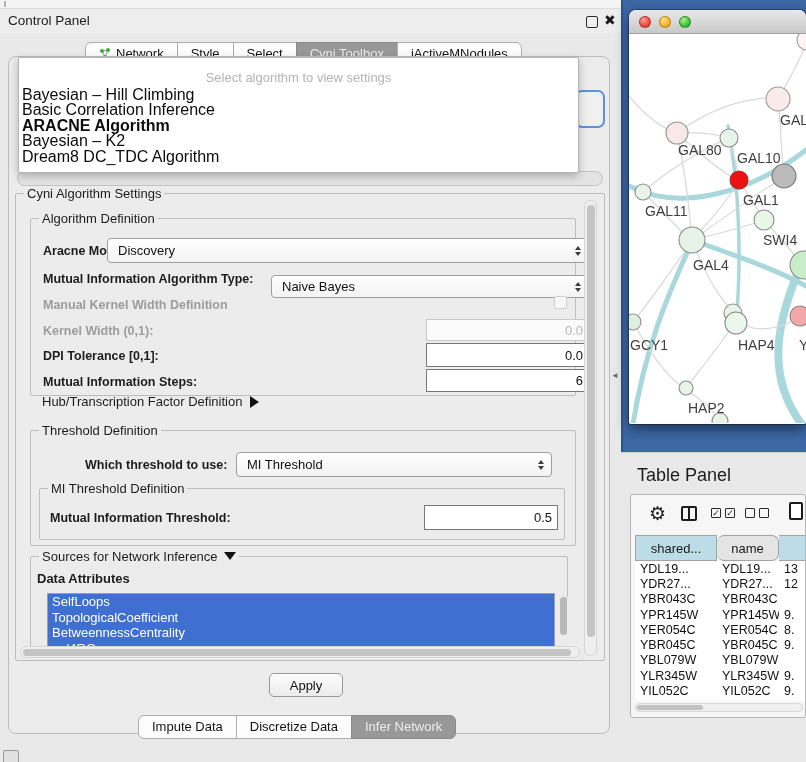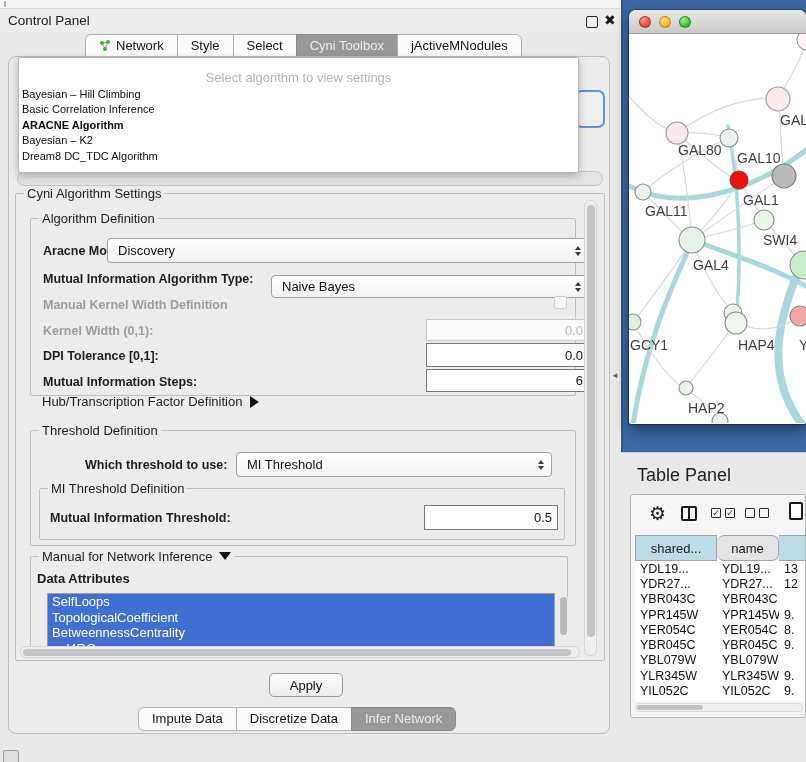--- a/index.html
+++ b/index.html
@@ -8,21 +8,21 @@
   #app{position:absolute;inset:0;width:806px;height:762px;overflow:hidden;}
 
   
   #top-strip{position:absolute;left:0;top:0;width:621px;height:8px;background:#f4f4f4;border-bottom:1px solid #dcdcdc;}
   #top-strip .tick{position:absolute;left:4px;top:1px;width:2px;height:6px;background:#b3b3b3;}
   #panel-titlebar{position:absolute;left:0;top:9px;width:621px;height:24px;background:#ededed;}
   #panel-title{position:absolute;left:8px;top:4px;font-size:13.5px;color:#1c1c1c;}
   #float-icon{position:absolute;left:586px;top:7px;width:10px;height:10px;border:1.6px solid #2b2b2b;border-radius:2px;background:transparent;}
   #close-icon{position:absolute;left:604px;top:3px;font-size:14px;font-weight:bold;color:#1a1a1a;}
 
-  .tabbar{position:absolute;display:flex;}
+  .tabbar{position:absolute;display:flex;margin-top:8px;}
   .tab{height:22px;line-height:22px;padding:0 13px;background:#fcfcfc;border:1px solid #aeaeae;
        margin-left:-1px;font-size:13px;color:#141414;display:flex;align-items:center;gap:5px;white-space:nowrap;}
   #top-tabs{left:86px;top:34px;}
   #top-tabs .tab:first-child{border-radius:6px 0 0 0;}
   #top-tabs .tab:last-child{border-radius:0 6px 0 0;}
   .tab.sel{background:#989898;color:#ececec;border-color:#8a8a8a;}
   #bottom-tabs .tab:first-child{border-radius:6px 0 0 6px;}
   #bottom-tabs .tab:last-child{border-radius:0 6px 6px 0;}
 
   #main-panel{position:absolute;left:8px;top:56px;width:602px;height:678px;background:#ececec;
@@ -67,21 +67,21 @@
   #apply-btn{position:absolute;left:260px;top:616px;width:74px;height:24px;background:linear-gradient(#fdfdfd,#ececec);
              border:1px solid #999;border-radius:5px;font-size:13px;font-family:inherit;color:#111;}
 
   #corner-icon{position:absolute;left:3px;top:750px;width:14px;height:14px;border:1px solid #9a9a9a;background:#e0e0e0;border-radius:2px;}
   #splitter-arrow{position:absolute;left:611px;top:371px;font-size:8px;color:#666;}
 
   
   #dropdown-overlay{position:absolute;left:18px;top:57px;width:561px;height:116px;background:#fff;
                     border:1px solid #b5b5b5;border-radius:2px;box-shadow:0 3px 8px rgba(0,0,0,0.25);z-index:40;box-sizing:border-box;}
   #dd-header{height:18px;line-height:18px;text-align:center;font-size:13px;color:#b3b3b3;margin-top:11px;}
-  .dd-item{height:15.4px;line-height:15.4px;font-size:11px;color:#0c0c0c;padding-left:3px;white-space:nowrap;}
+  .dd-item{height:15.4px;line-height:15.4px;font-size:16px;color:#0c0c0c;padding-left:3px;white-space:nowrap;}
   .dd-item.bold{font-weight:bold;}
 
   
   #blue-backdrop{position:absolute;left:621px;top:0;width:185px;height:452px;background:#3c68a6;border-left:2px solid #30558c;}
   #net-window{position:absolute;left:629px;top:10px;width:177px;height:414px;border-radius:7px 7px 2px 2px;
               box-shadow:0 5px 14px rgba(0,0,0,0.5),0 0 0 1px rgba(0,0,0,0.3);overflow:hidden;background:#fff;}
   #mac-titlebar{height:24px;background:linear-gradient(#e8e8e8,#c9c9c9);border-bottom:1px solid #9f9f9f;
                 display:flex;align-items:center;gap:8px;padding-left:10px;box-sizing:border-box;}
   .mac-dot{width:12px;height:12px;border-radius:50%;box-sizing:border-box;}
   #dot-red{background:radial-gradient(circle at 35% 30%,#ff9e98,#ee4a42 60%,#ce352d);border:1px solid rgba(140,30,25,.6);}
@@ -213,21 +213,21 @@
         </div>
 
         <div class="gb" style="left:8px;top:57px;width:526px;height:52px;">
           <span class="t t-blue">MI Threshold Definition</span>
           <span class="lbl b" style="left:10px;top:22px;">Mutual Information Threshold:</span>
           <div class="tfield" style="left:384px;top:16px;width:134px;height:25px;">0.5</div>
         </div>
       </div>
 
       <div class="gb" style="left:14px;top:362px;width:538px;height:94px;">
-        <span class="t"><span>Manual for Network Inference</span><span class="arrow-down"></span></span>
+        <span class="t"><span>Sources for Network Inference</span><span class="arrow-down"></span></span>
         <span class="lbl b" style="left:6px;top:14px;font-size:13px;">Data Attributes</span>
         <div id="attr-list">
             <div class="attr-item" style="background: rgb(63, 111, 208);">SelfLoops</div>
             <div class="attr-item" style="background: rgb(63, 111, 208);">TopologicalCoefficient</div>
             <div class="attr-item" style="background: rgb(63, 111, 208);">BetweennessCentrality</div>
             <div class="attr-item" style="background: rgb(63, 111, 208);">gal4RGexp</div>
           </div>
         <div id="attr-vscroll">
             <div class="thumb"></div>
           </div>

